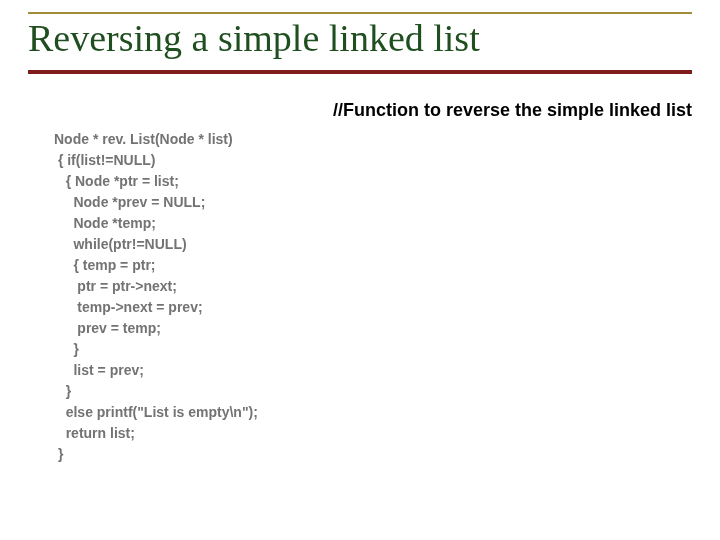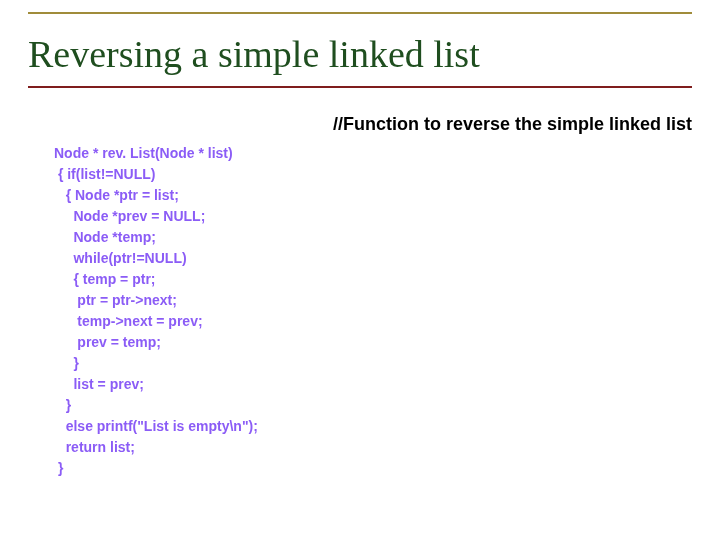--- a/index.html
+++ b/index.html
@@ -5,43 +5,43 @@
   * { margin: 0; padding: 0; box-sizing: border-box; }
   html, body { width: 720px; height: 540px; background: #fff; font-family: "Times New Roman", Times, serif; }
   .slide {
     width: 720px;
     height: 540px;
     padding: 12px 28px 20px 28px;
     position: relative;
   }
   .title-wrap {
     border-top: 2px solid #a08c3a;
-    border-bottom: 2px solid #7f1d1d;
-    padding: 20px 0 10px 0;
+    border-bottom: 4px solid #7f1d1d;
+    padding: 4px 0 10px 0;
     margin-bottom: 26px;
   }
   .title {
     font-size: 38px;
     color: #1f4e1f;
     font-weight: normal;
     line-height: 1.1;
   }
   .subhead {
     font-family: Arial, Helvetica, sans-serif;
     font-weight: bold;
     font-size: 18px;
     color: #000;
     margin-bottom: 8px;
     text-align: right;
   }
   .code-block {
     font-family: Arial, Helvetica, sans-serif;
     font-weight: bold;
     font-size: 14px;
-    color: #8b5cf6;
+    color: #737373;
     line-height: 1.5;
     white-space: pre;
     padding-left: 26px;
   }
 </style>
 </head>
 <body>
 
 <div class="slide">
   <div class="title-wrap">

